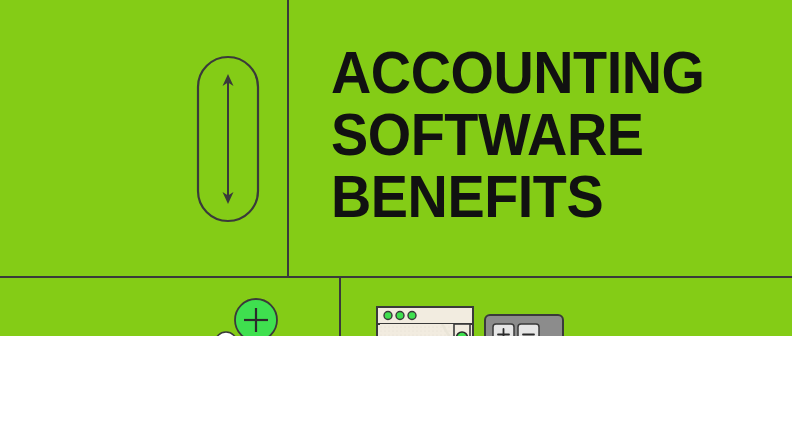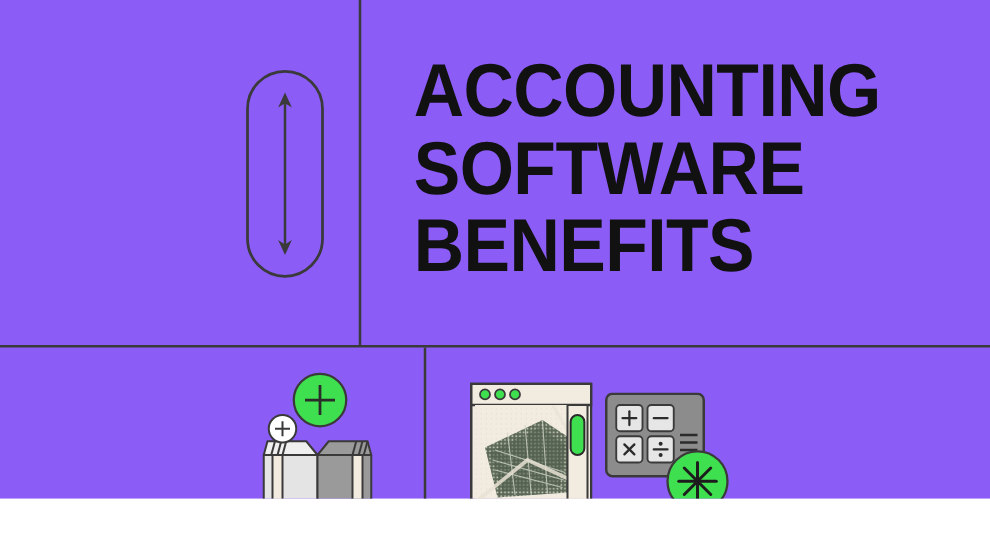--- a/index.html
+++ b/index.html
@@ -7,22 +7,22 @@
     padding: 0;
     background: #ffffff;
   }
   body {
     font-family: "Liberation Sans", sans-serif;
   }
 
   #poster {
     position: relative;
     width: 792px;
-    height: 399px;
-    background: #8b5cf6;
+    height: 336px;
+    background: #84cc16;
     overflow: hidden;
   }
 
   
   .divider {
     position: absolute;
     background: #3a3a3a;
   }
   .div-vert-top {
     left: 287px;

